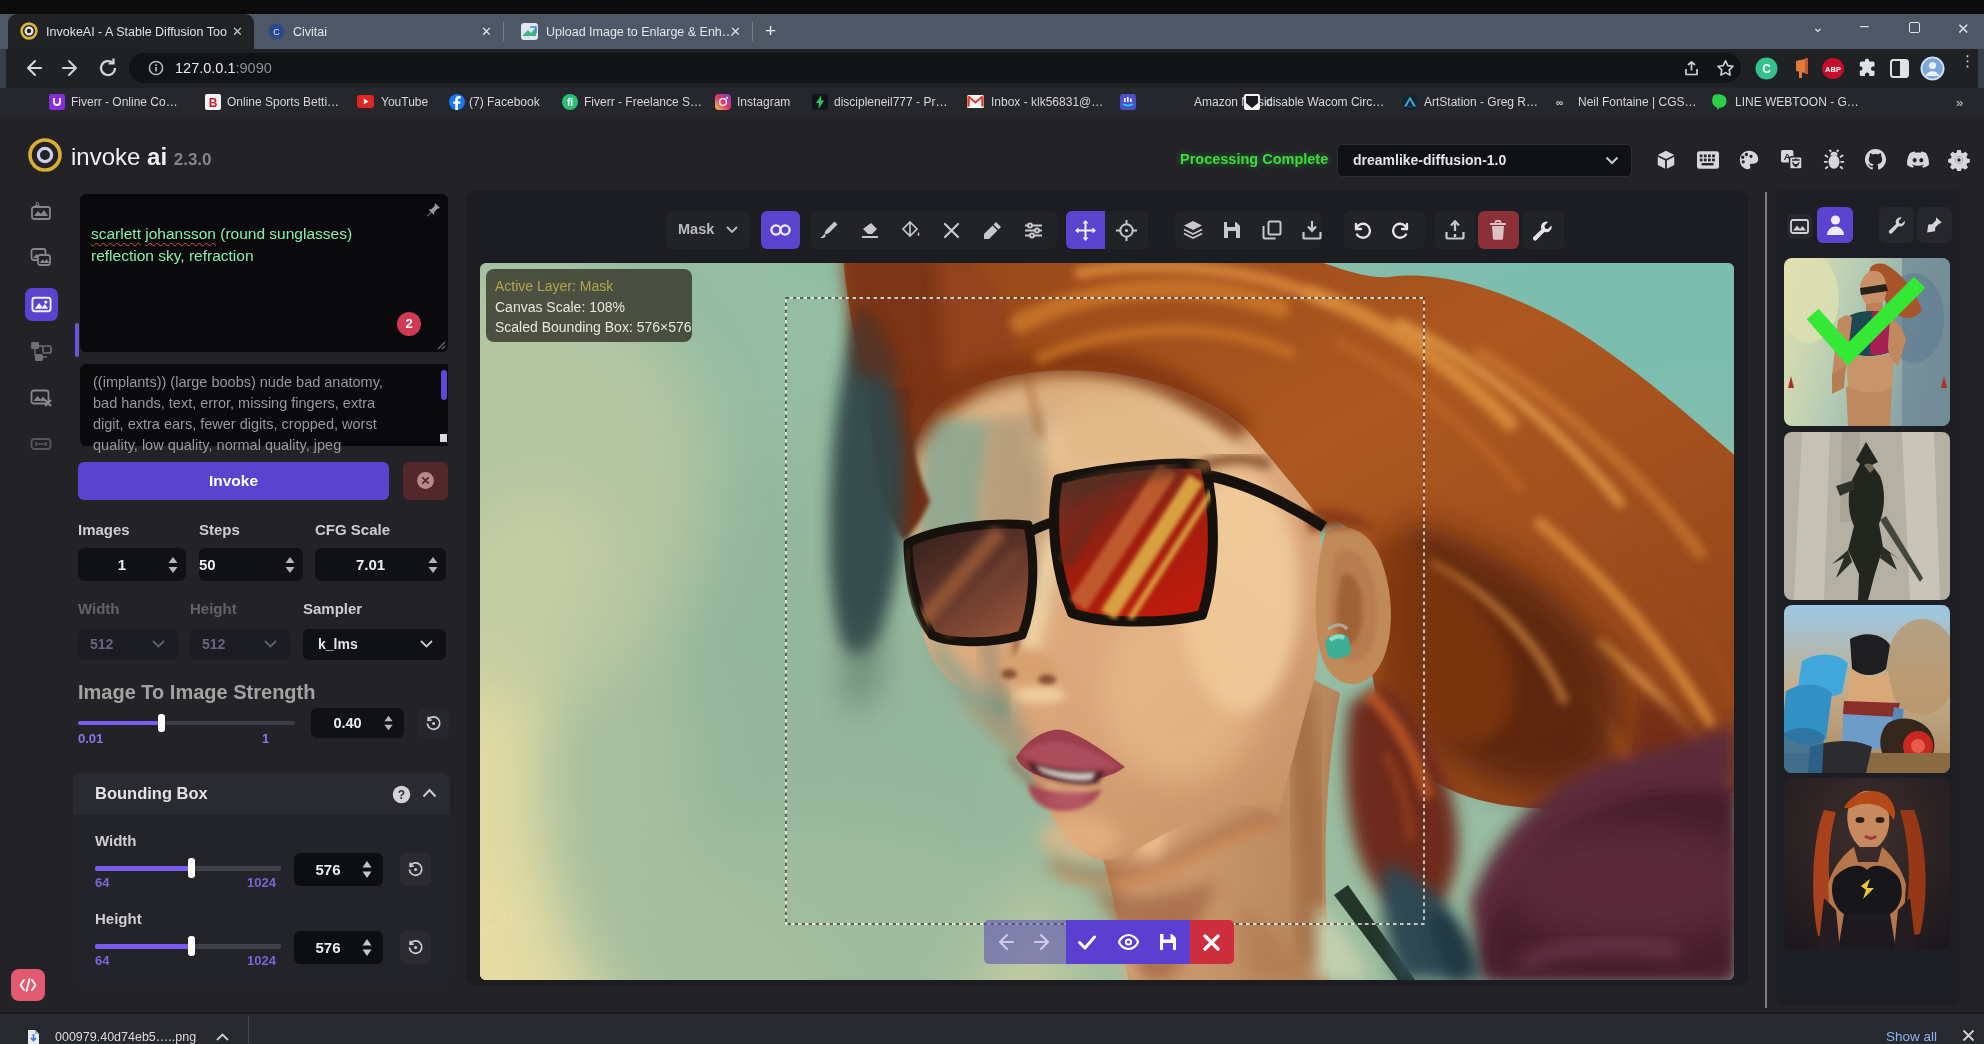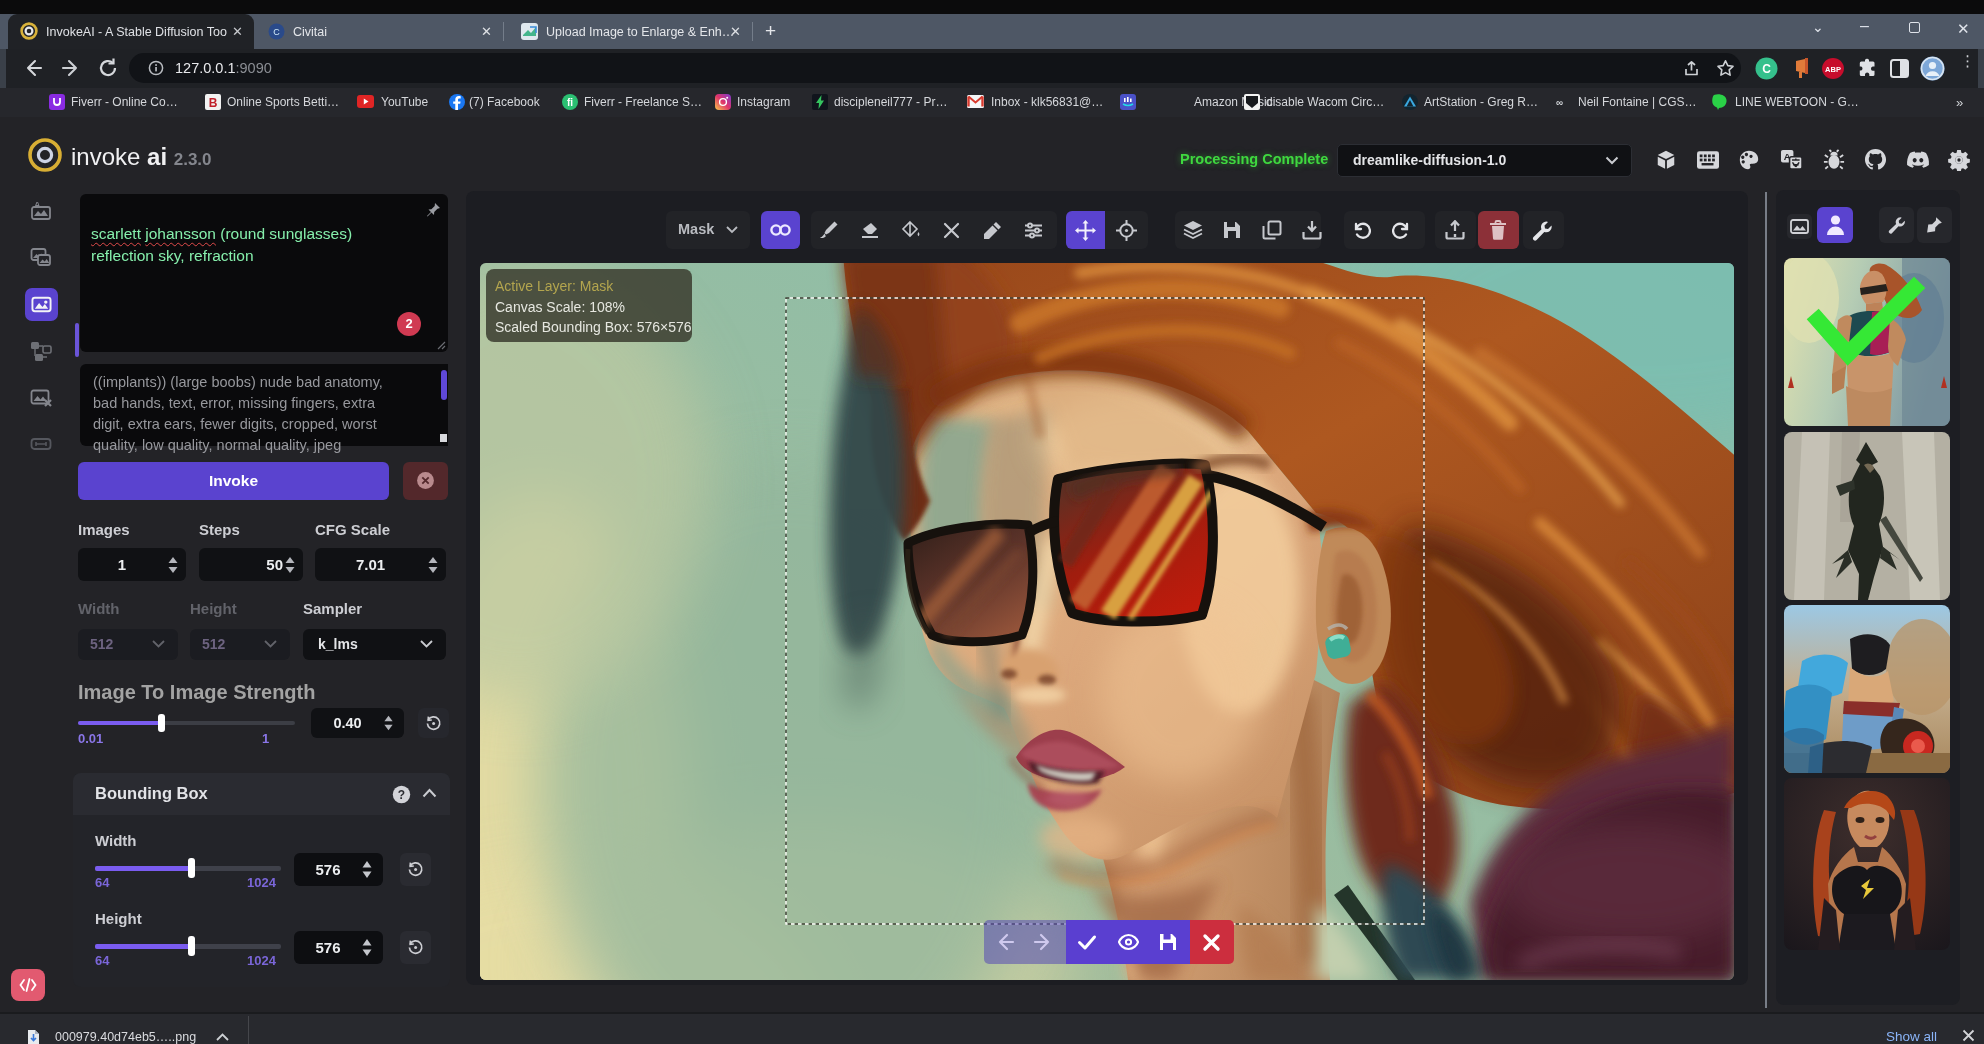--- a/index.html
+++ b/index.html
@@ -310,21 +310,21 @@
 <div class="abs" style="left:78px;top:521px;font-size:15px;font-weight:bold;color:#cdced3;">Images</div>
 <div class="abs" style="left:199px;top:521px;font-size:15px;font-weight:bold;color:#cdced3;">Steps</div>
 <div class="abs" style="left:315px;top:521px;font-size:15px;font-weight:bold;color:#cdced3;">CFG Scale</div>
 <div class="abs" style="left:78px;top:548px;width:108px;height:33px;background:#101114;border-radius:6px;"></div>
 <div class="abs" style="left:78px;top:548px;width:88px;height:33px;font-size:15px;font-weight:bold;color:#eceef0;text-align:center;line-height:33px;">1</div>
 <svg class="abs" style="left:167px;top:556px;" width="12" height="18" viewBox="0 0 12 18" fill="#b4b6bc">
       <path d="M6 1 L10.5 7 H1.5 Z"></path>
       <path d="M6 17 L10.5 11 H1.5 Z"></path>
     </svg>
 <div class="abs" style="left:199px;top:548px;width:104px;height:33px;background:#101114;border-radius:6px;"></div>
-<div class="abs" style="left:199px;top:548px;width:84px;height:33px;font-size:15px;font-weight:bold;color:#eceef0;text-align:right;line-height:33px;">50</div>
+<div class="abs" style="left:199px;top:548px;width:84px;height:33px;font-size:15px;font-weight:bold;color:#eceef0;text-align:left;line-height:33px;">50</div>
 <svg class="abs" style="left:284px;top:556px;" width="12" height="18" viewBox="0 0 12 18" fill="#b4b6bc">
       <path d="M6 1 L10.5 7 H1.5 Z"></path>
       <path d="M6 17 L10.5 11 H1.5 Z"></path>
     </svg>
 <div class="abs" style="left:315px;top:548px;width:131px;height:33px;background:#101114;border-radius:6px;"></div>
 <div class="abs" style="left:315px;top:548px;width:111px;height:33px;font-size:15px;font-weight:bold;color:#eceef0;text-align:center;line-height:33px;">7.01</div>
 <svg class="abs" style="left:427px;top:556px;" width="12" height="18" viewBox="0 0 12 18" fill="#b4b6bc">
       <path d="M6 1 L10.5 7 H1.5 Z"></path>
       <path d="M6 17 L10.5 11 H1.5 Z"></path>
     </svg>

